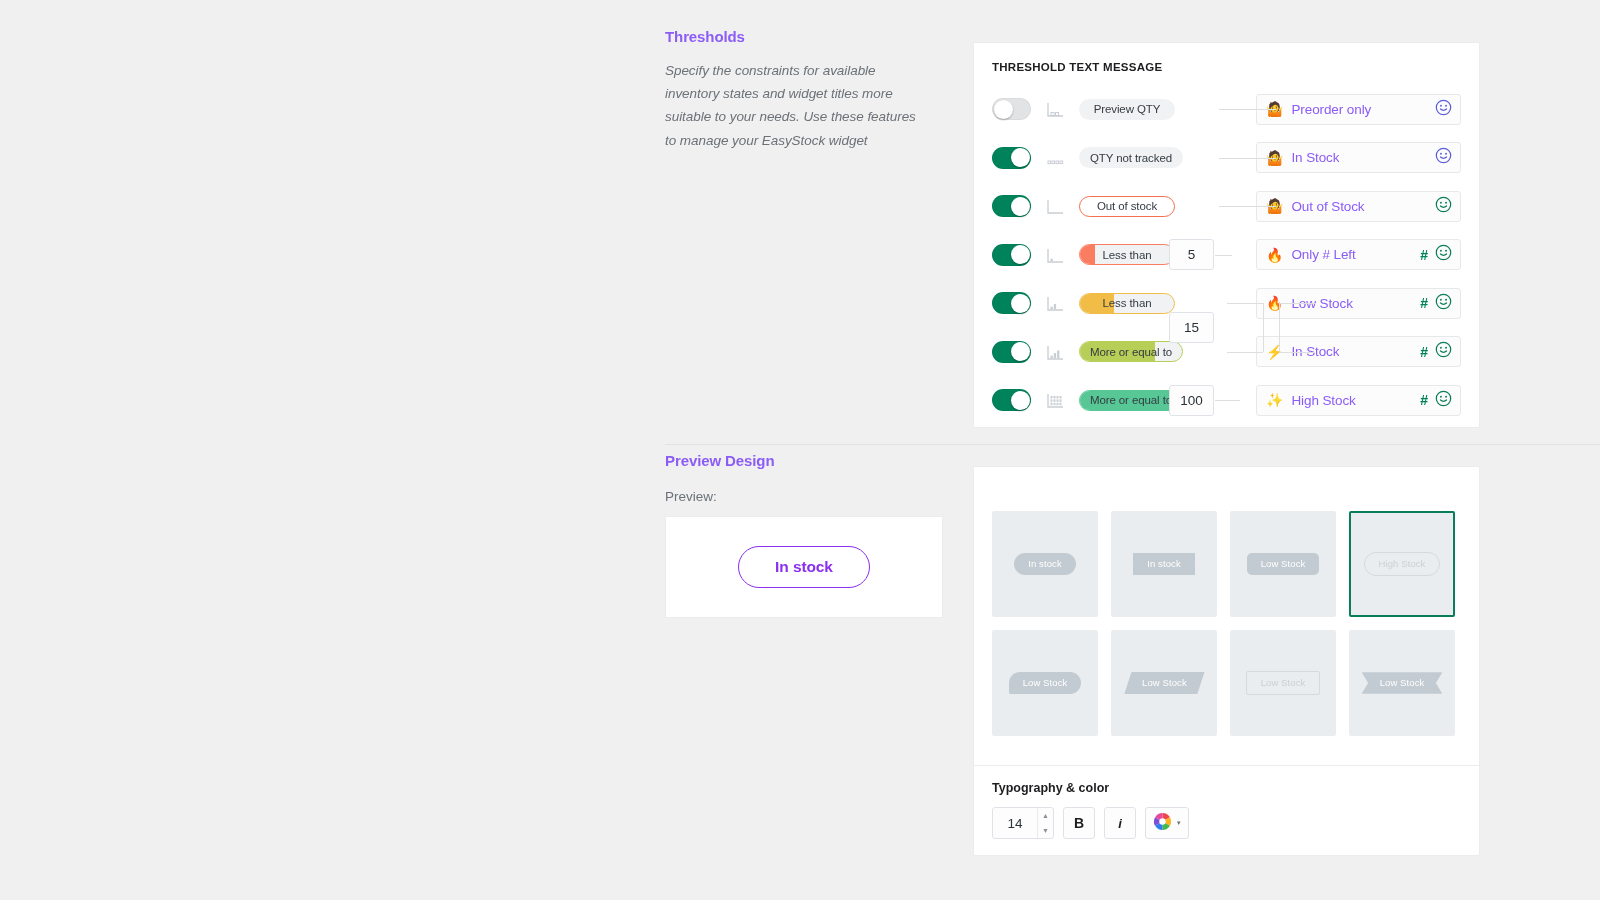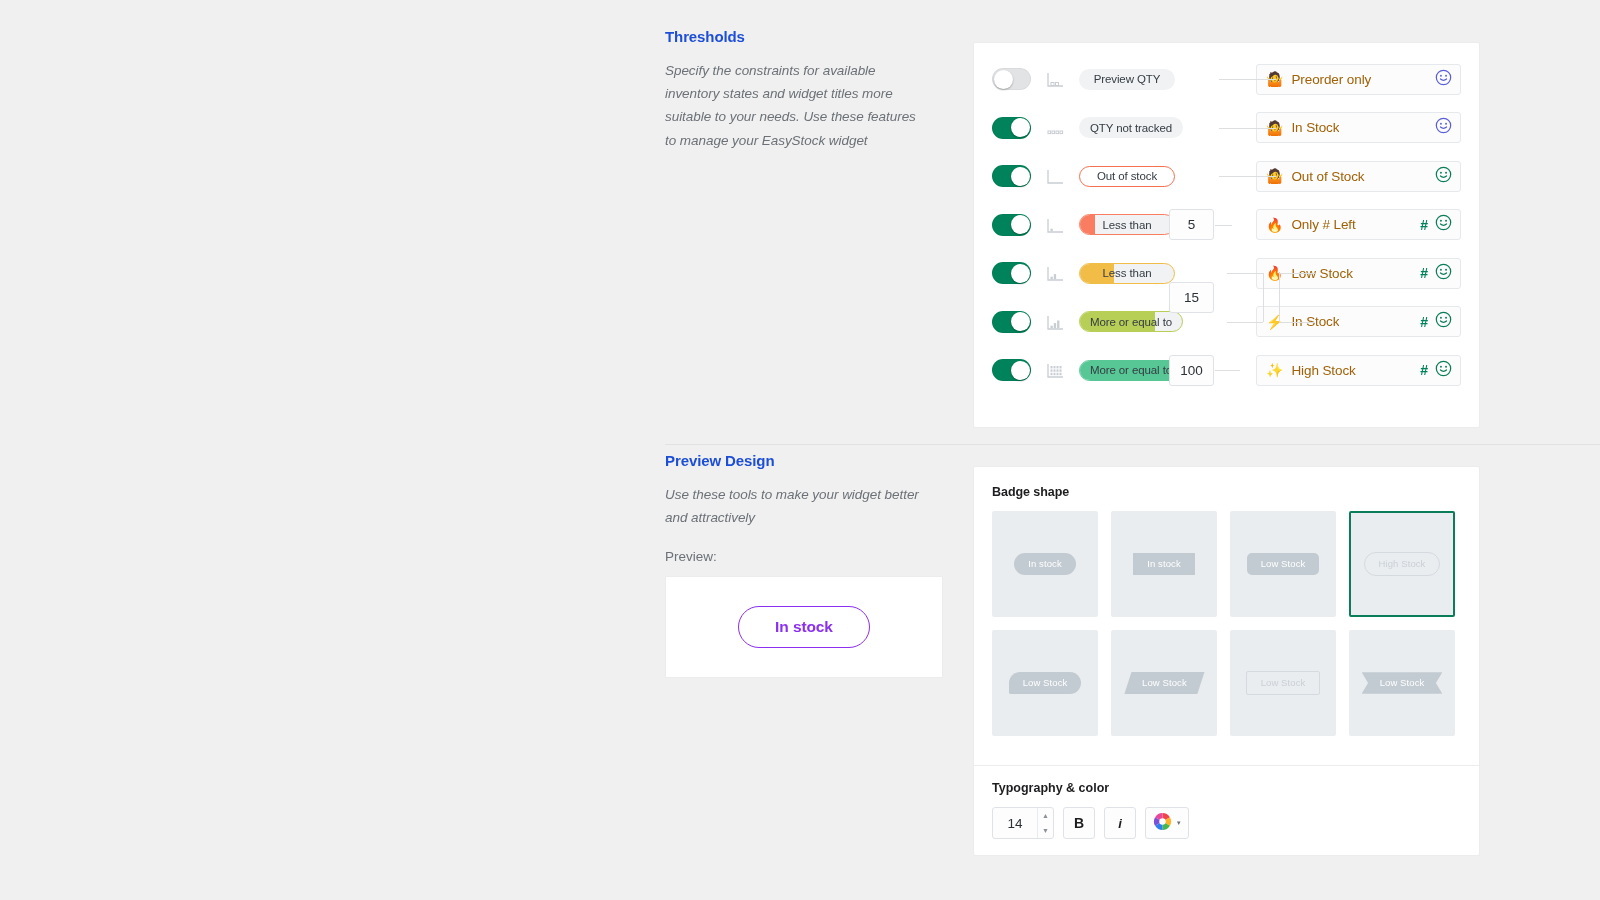--- a/index.html
+++ b/index.html
@@ -47,21 +47,21 @@
   .section { position: absolute; left: 0; width: 960px; }
   .sec-thresholds { top: 28px; }
   .sec-design { top: 452px; }
   .divider {
     position: absolute; left: 25px; top: 444px; width: 935px; height: 1px;
     background: #e2e2e2;
   }
 
   .sec-left { position: absolute; left: 25px; top: 0; width: 265px; }
   .sec-title {
-    font-size: 15px; font-weight: 700; color: #1d4ed8;
+    font-size: 15px; font-weight: 700; color: #8b5cf6;
     letter-spacing: -0.1px; margin-bottom: 14px;
   }
   .sec-desc {
     font-size: 13.5px; line-height: 1.72; color: #6b7177;
     letter-spacing: -0.05px;
     font-style: italic;
   }
   .preview-label {
     margin-top: 20px; font-size: 13.5px; color: #6b7177;
   }
@@ -152,21 +152,21 @@
 
   
   .tinput {
     position: absolute; right: 18px; width: 205px; height: 31px;
     border: 1px solid #e6e9ec; border-radius: 3px; background: #fcfcfd;
     display: flex; align-items: center; padding: 0 8px 0 9px;
     cursor: text;
   }
   .tinput .emo { font-size: 14px; flex: none; line-height: 1; }
   .tinput .txt {
-    margin-left: 8px; font-size: 13.5px; color: #a16207;
+    margin-left: 8px; font-size: 13.5px; color: #8b5cf6;
     letter-spacing: -0.1px; white-space: nowrap; overflow: hidden;
   }
   .tinput .spacer { flex: 1; }
   .tinput .hash {
     font-size: 14px; font-weight: 700; color: #00835a; margin-right: 7px;
   }
   .tinput .smiley { flex: none; }
 
   
   .shape-grid {
@@ -253,20 +253,21 @@
 
     <div class="divider"></div>
 
     <div class="section sec-thresholds">
       <div class="sec-left">
         <div class="sec-title">Thresholds</div>
         <div class="sec-desc">Specify the constraints for available inventory states and widget titles more suitable to your needs. Use these features to manage your EasyStock widget</div>
       </div>
 
       <div class="card card-thresholds">
+        <div class="card-head">THRESHOLD TEXT MESSAGE</div>
         <div class="rows" id="threshold-rows">
             <div class="trow">
               <div class="toggle off">
                 <div class="knob"></div>
               </div>
               <div class="glyph">
                 <svg width="20" height="18" viewBox="0 0 20 18">
                   <path d="M2 2 V15 H17" stroke="#c9ced3" stroke-width="1.3" fill="none"></path>
                   <rect x="5" y="11.5" width="3" height="3" fill="none" stroke="#c9ced3" stroke-width="1"></rect>
                   <rect x="9.5" y="11.5" width="3" height="3" fill="none" stroke="#c9ced3" stroke-width="1"></rect>
@@ -481,29 +482,27 @@
             <div class="conn" style="left: 253px; top: 315.25px; width: 13px;"></div>
             <div class="numbox" style="left: 195px; top: 299.75px;">100</div>
             <div class="conn" style="left: 241px; top: 315.25px; width: 13px;"></div>
           </div>
       </div>
     </div>
 
     <div class="section sec-design">
       <div class="sec-left">
         <div class="sec-title">Preview Design</div>
-        <div class="sec-desc">Use these tools to make your widget better and attractively</div>
         <div class="preview-label">Preview:</div>
         <div class="preview-box">
           <div class="preview-badge">In stock</div>
         </div>
       </div>
 
       <div class="card card-design">
-        <div class="card-head normal">Badge shape</div>
         <div class="shape-grid" id="shape-grid">
             <div class="shape-tile">
               <div class="sbadge sb-pill">In stock</div>
             </div>
             <div class="shape-tile">
               <div class="sbadge sb-rect">In stock</div>
             </div>
             <div class="shape-tile">
               <div class="sbadge sb-round">Low Stock</div>
             </div>

